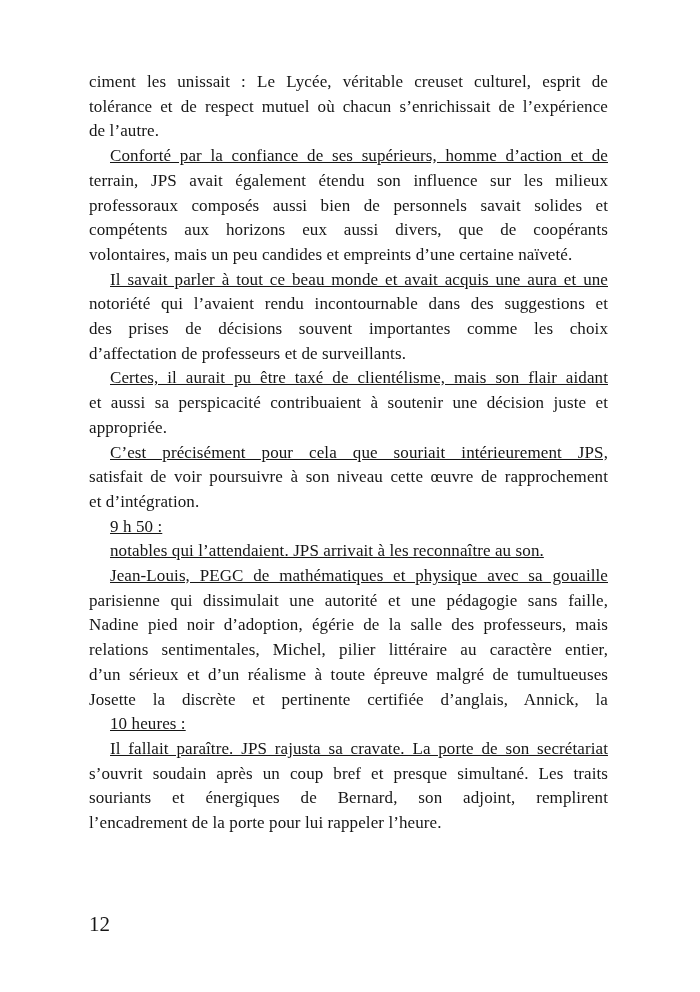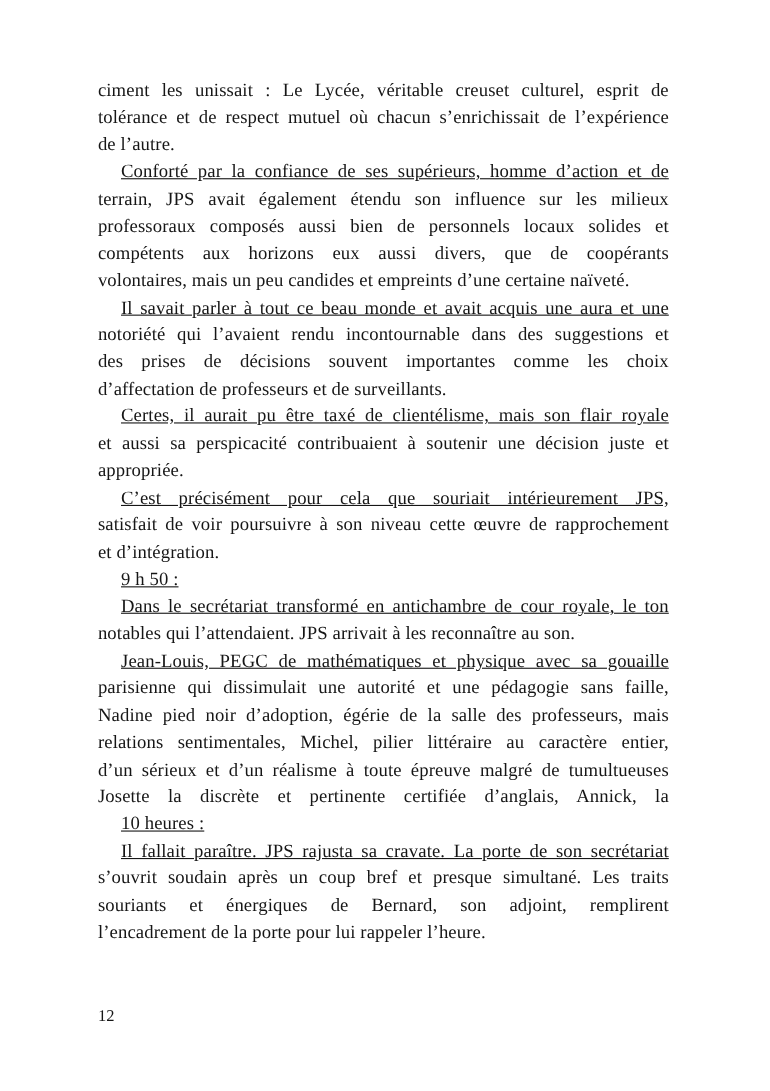--- a/index.html
+++ b/index.html
@@ -47,69 +47,68 @@
     text-align-last: left;
   }
   .para.indent .line:first-child {
     text-indent: 21px;
     text-decoration: underline;
   }
   .page-number {
     position: absolute;
     left: 89px;
     top: 912px;
-    font-size: 15px;
+    font-size: 21px;
     line-height: 24.7px;
   }
 </style>
 </head>
 <body>
 
 <div class="page">
   <div class="text-block">
 
     <p class="para">
       <span class="line">ciment les unissait : Le Lycée, véritable creuset culturel, esprit de</span>
       <span class="line">tolérance et de respect mutuel où chacun s’enrichissait de l’expérience</span>
       <span class="line end">de l’autre.</span>
     </p>
 
     <p class="para indent">
       <span class="line">Conforté par la confiance de ses supérieurs, homme d’action et de</span>
       <span class="line">terrain, JPS avait également étendu son influence sur les milieux</span>
-      <span class="line">professoraux composés aussi bien de personnels locaux solides et</span>
+      <span class="line">professoraux composés aussi bien de personnels savait solides et</span>
       <span class="line">compétents aux horizons eux aussi divers, que de coopérants</span>
       <span class="line end">volontaires, mais un peu candides et empreints d’une certaine naïveté.</span>
     </p>
 
     <p class="para indent">
       <span class="line">Il savait parler à tout ce beau monde et avait acquis une aura et une</span>
       <span class="line">notoriété qui l’avaient rendu incontournable dans des suggestions et</span>
       <span class="line">des prises de décisions souvent importantes comme les choix</span>
       <span class="line end">d’affectation de professeurs et de surveillants.</span>
     </p>
 
     <p class="para indent">
-      <span class="line">Certes, il aurait pu être taxé de clientélisme, mais son flair royale</span>
+      <span class="line">Certes, il aurait pu être taxé de clientélisme, mais son flair aidant</span>
       <span class="line">et aussi sa perspicacité contribuaient à soutenir une décision juste et</span>
       <span class="line end">appropriée.</span>
     </p>
 
     <p class="para indent">
       <span class="line">C’est précisément pour cela que souriait intérieurement JPS,</span>
       <span class="line">satisfait de voir poursuivre à son niveau cette œuvre de rapprochement</span>
       <span class="line end">et d’intégration.</span>
     </p>
 
     <p class="para indent">
       <span class="line end">9 h 50 :</span>
     </p>
 
     <p class="para indent">
-      <span class="line">Dans le secrétariat transformé en antichambre de cour royale, le ton</span>
       <span class="line end">notables qui l’attendaient. JPS arrivait à les reconnaître au son.</span>
     </p>
 
     <p class="para indent">
       <span class="line">Jean-Louis, PEGC de mathématiques et physique avec sa gouaille</span>
       <span class="line">parisienne qui dissimulait une autorité et une pédagogie sans faille,</span>
       <span class="line">Nadine pied noir d’adoption, égérie de la salle des professeurs, mais</span>
       <span class="line">relations sentimentales, Michel, pilier littéraire au caractère entier,</span>
       <span class="line">d’un sérieux et d’un réalisme à toute épreuve malgré de tumultueuses</span>
       <span class="line">Josette la discrète et pertinente certifiée d’anglais, Annick, la</span>

